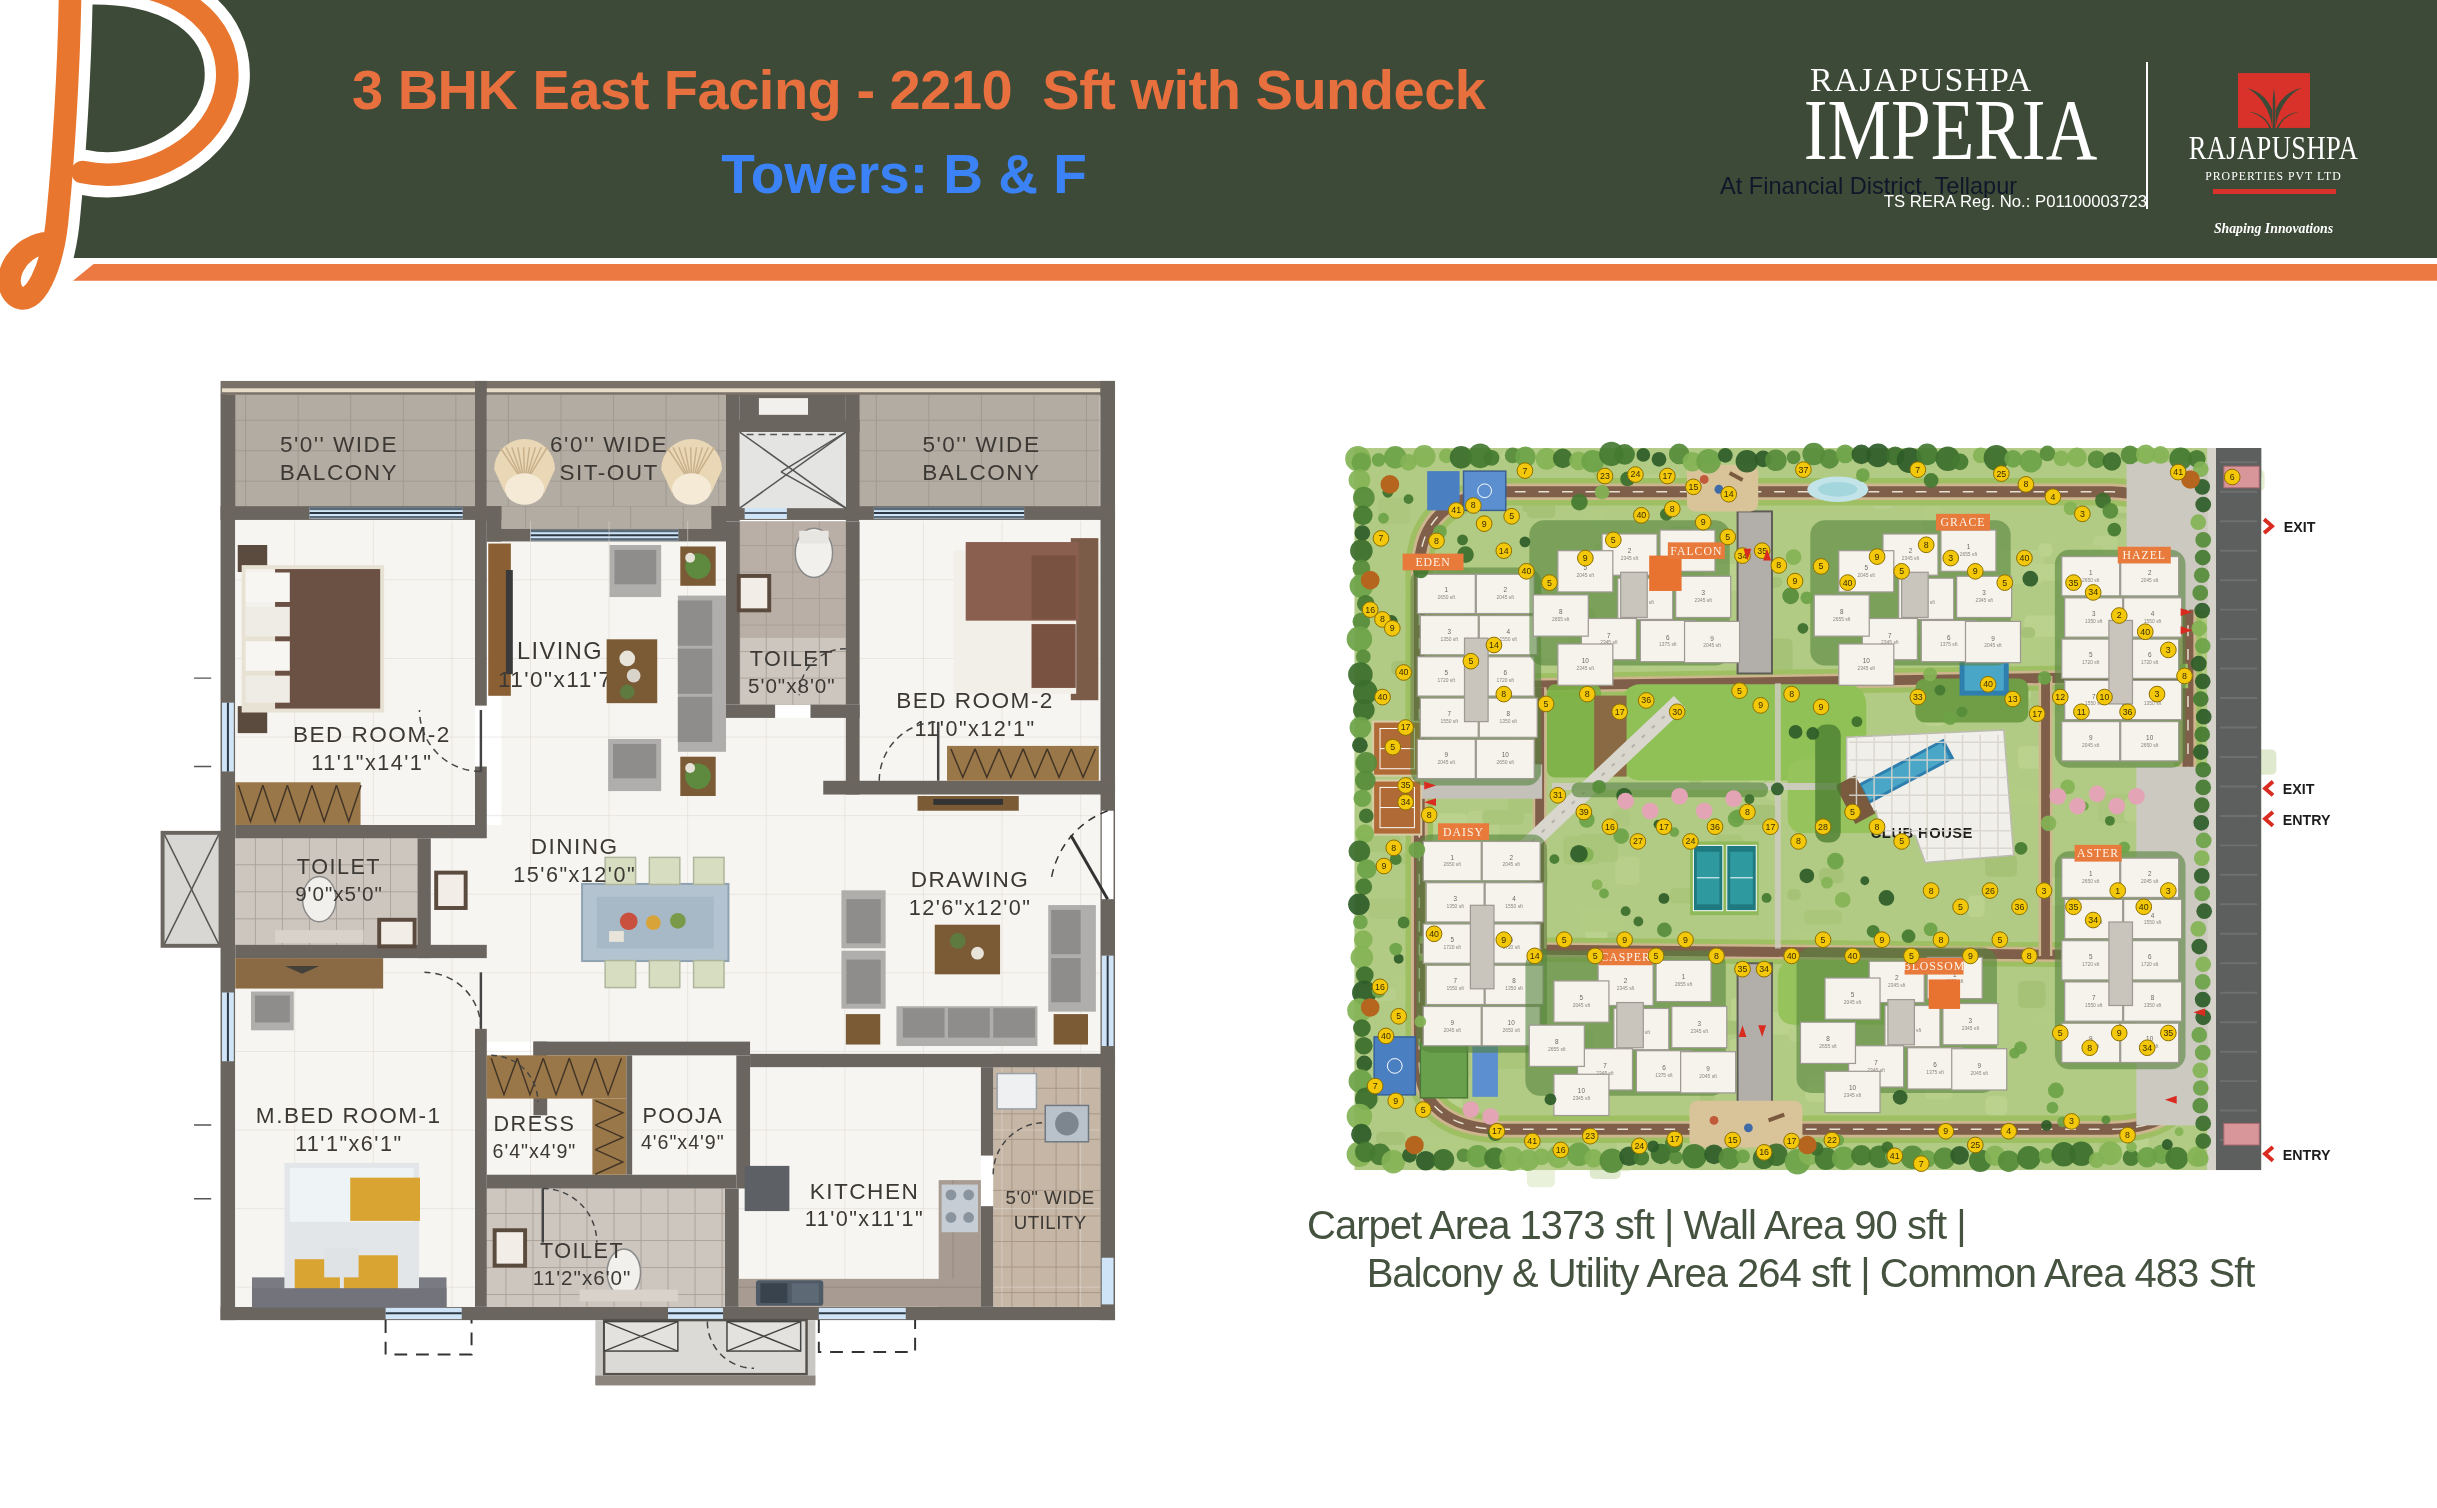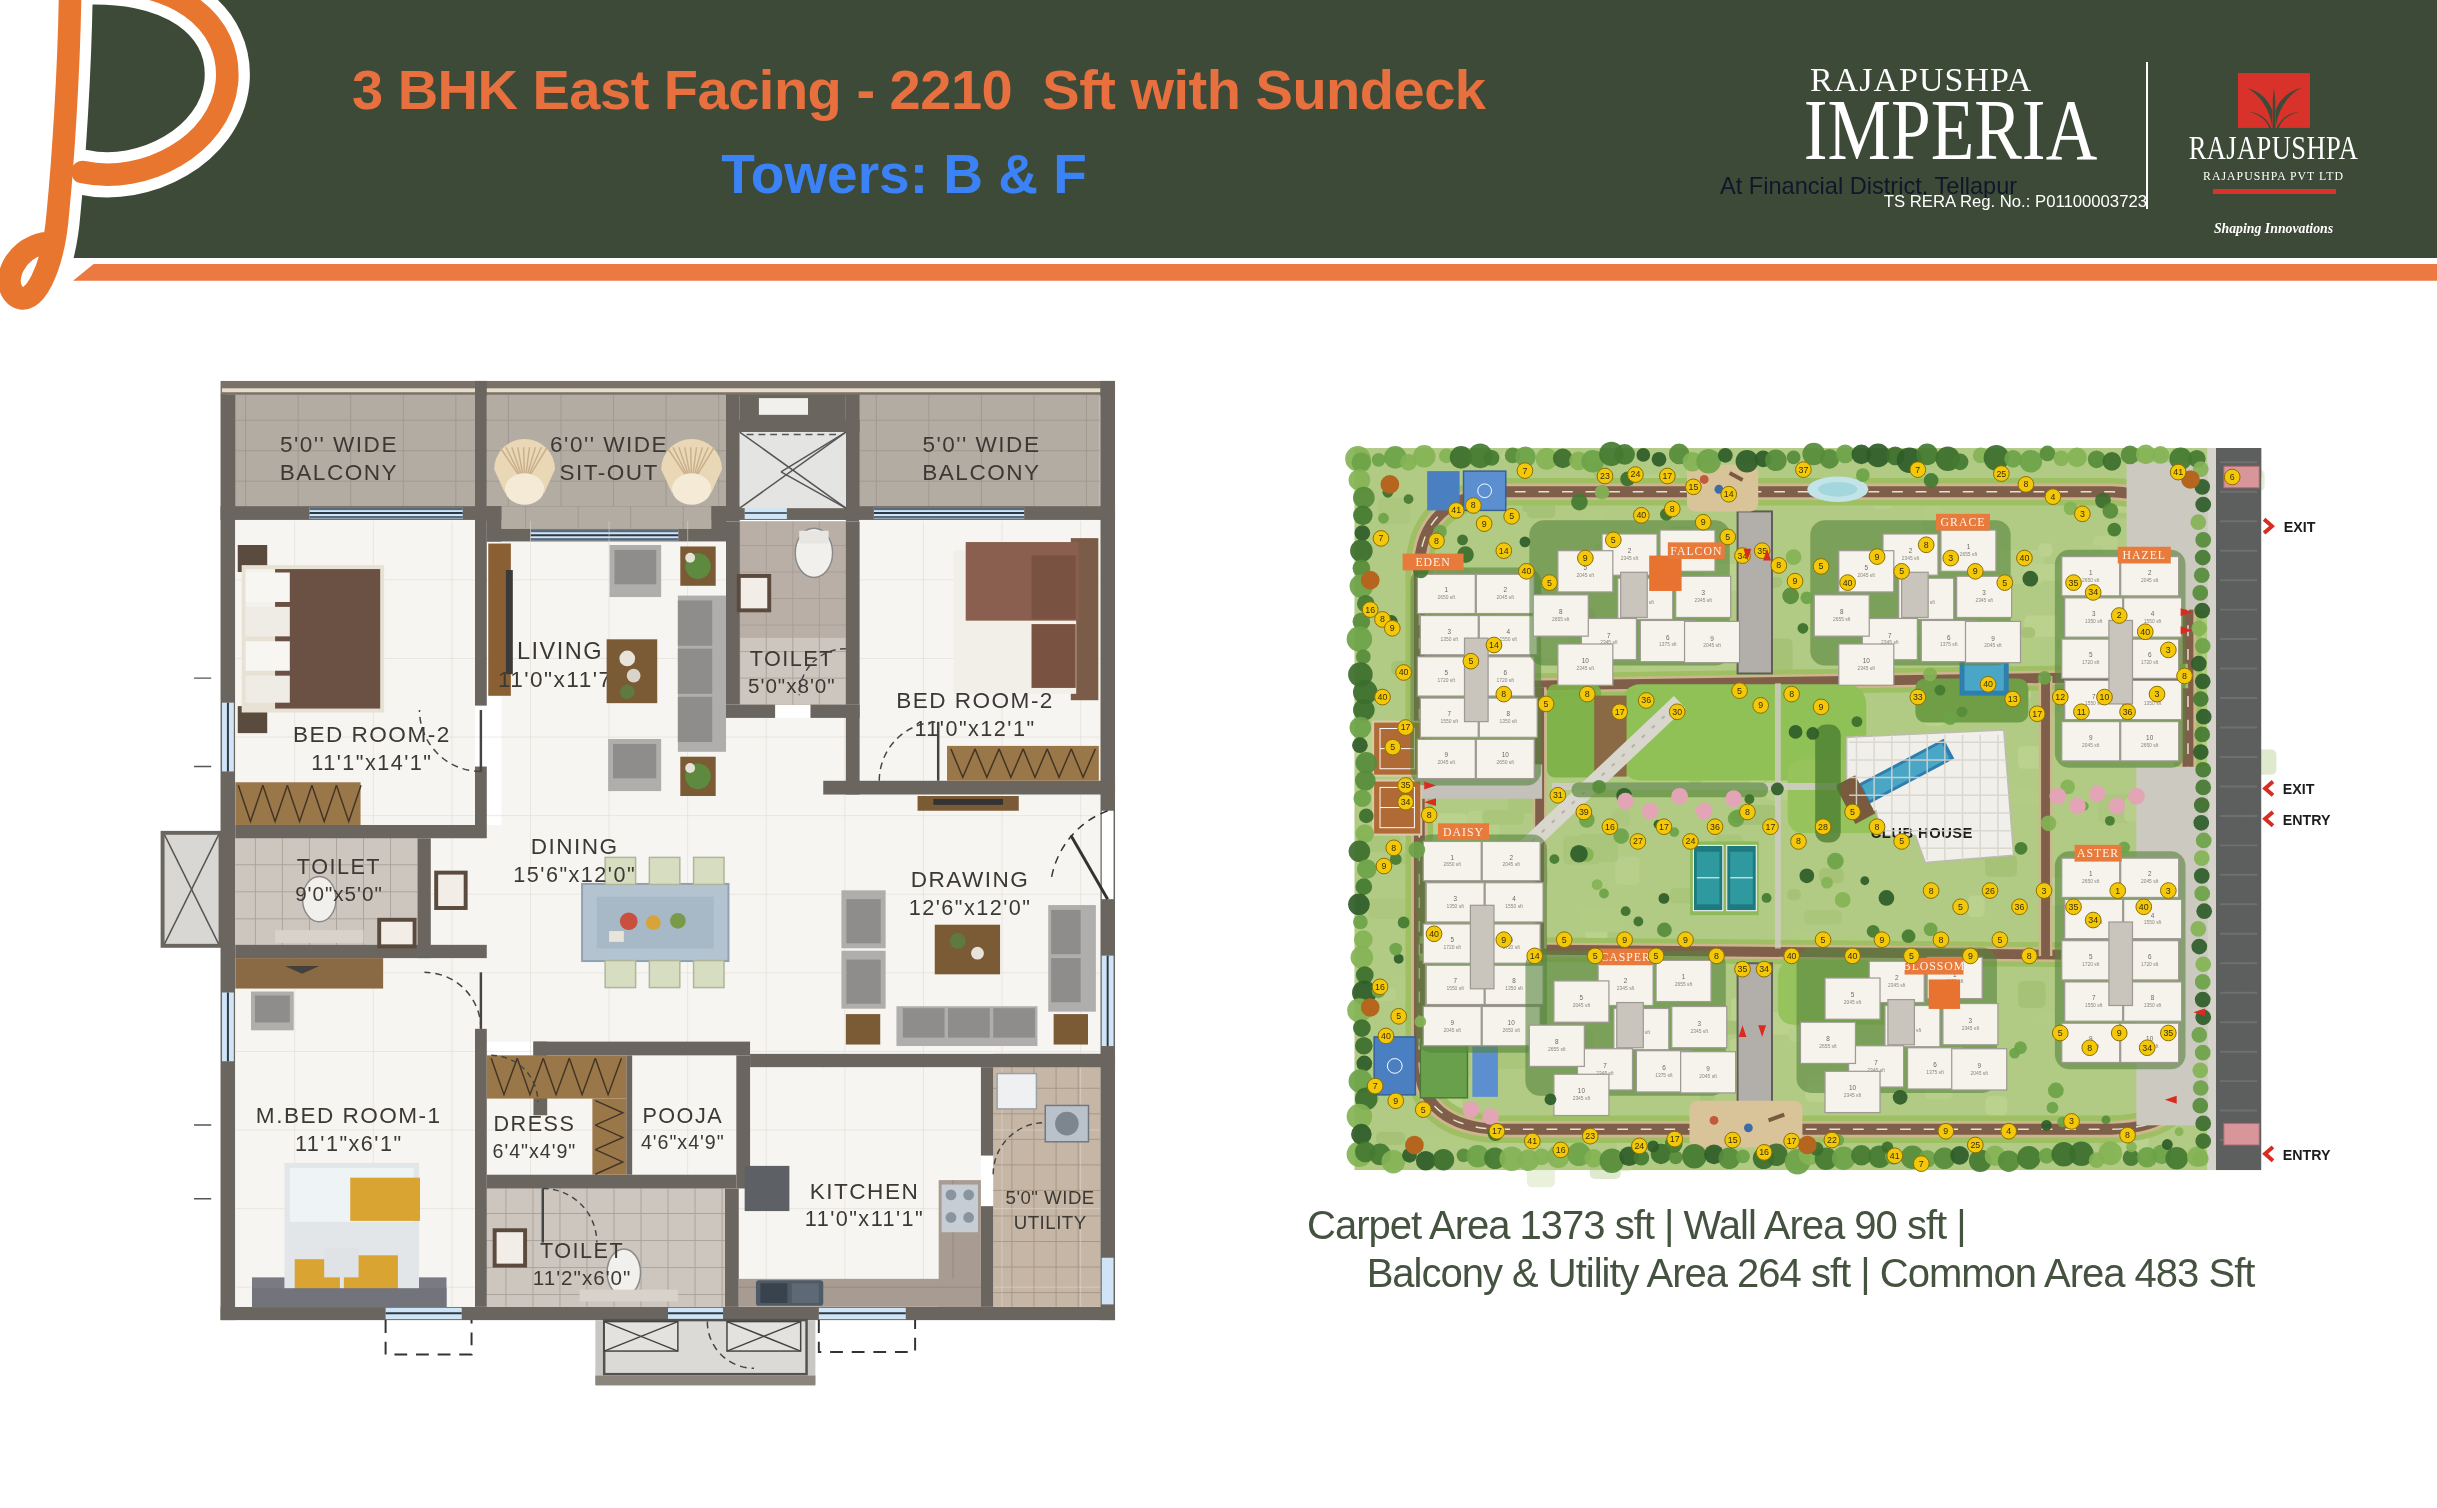--- a/index.html
+++ b/index.html
@@ -43,21 +43,21 @@
     <path d="M70,112 C66,74 42,40 16,30 C46,36 64,58 70,76 Z"></path>
     <path d="M77,112 C81,74 105,40 131,30 C101,36 83,58 77,76 Z"></path>
     <path d="M68,112 C60,92 40,80 22,79 C46,86 58,96 64,112 Z"></path>
     <path d="M79,112 C87,92 107,80 125,79 C101,86 89,96 83,112 Z"></path>
     <path d="M71,112 L71,60 C71,45 73,38 73.5,30 C74,38 76,45 76,60 L76,112 Z"></path>
   </g>
 </svg>
 
 <div class="abs serif" style="left:2146px;top:129px;width:255px;text-align:center;font-size:34px;letter-spacing:0.5px;color:#fff;transform:scaleX(0.78);">RAJAPUSHPA</div>
 
-<div class="abs serif" style="left:2146px;top:169px;width:255px;text-align:center;font-size:11.8px;letter-spacing:1px;color:#fff;">RAJAPUSHPA PVT LTD</div>
+<div class="abs serif" style="left:2146px;top:169px;width:255px;text-align:center;font-size:11.8px;letter-spacing:1px;color:#fff;">PROPERTIES PVT LTD</div>
 
 <div class="abs" style="left:2213px;top:189px;width:123px;height:5.4px;background:#d8322b;"></div>
 
 <div class="abs serif" style="left:2146px;top:221px;width:255px;text-align:center;font-size:13.8px;font-style:italic;font-weight:bold;color:#fff;">Shaping Innovations</div>
 
 <svg class="abs" style="left:0;top:0;" width="1228" height="1509" viewBox="0 0 2500 3071">
 
 <rect x="449" y="775" width="1821" height="30" fill="#7a7168"></rect>
 <rect x="452" y="790" width="1815" height="8" fill="#e7ddc8"></rect>
 

